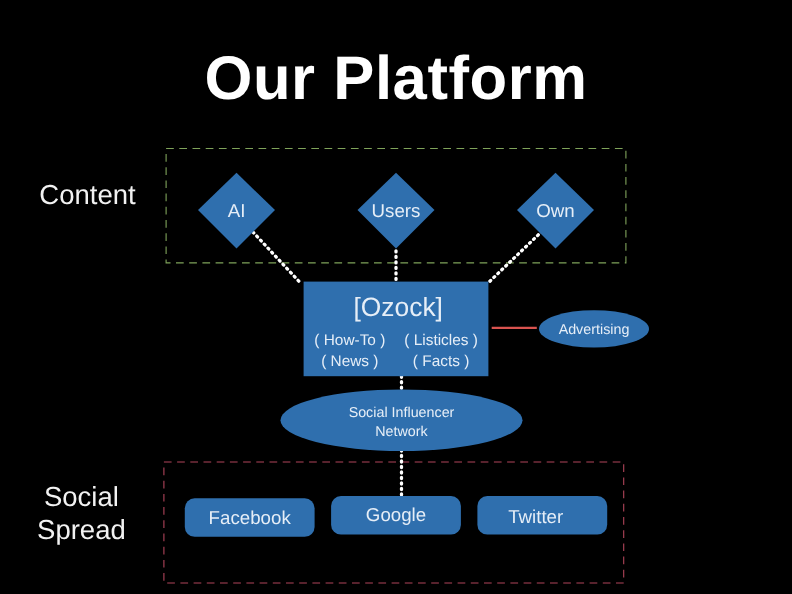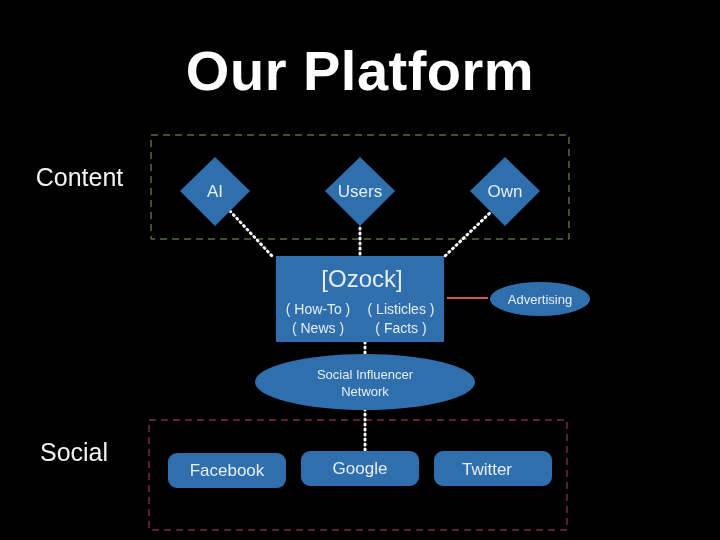--- a/index.html
+++ b/index.html
@@ -16,20 +16,21 @@
 </head>
 <body>
 
 <div class="title">Our Platform</div>
 
 <div class="side-label" id="lbl-content">
   <div>Content</div>
 </div>
 <div class="side-label" id="lbl-social">
   <div>Social</div>
+  <div>Spread</div>
 </div>
 
 <svg class="diagram" width="720" height="540" viewBox="0 0 720 540">
 
   <rect x="151" y="135" width="418" height="104" fill="none" stroke="#7fa35a" stroke-width="1" stroke-dasharray="7,5"></rect>
   <rect x="149" y="420" width="418" height="110" fill="none" stroke="#b0445a" stroke-width="1" stroke-dasharray="7,5"></rect>
 
   <g stroke="#ffffff" stroke-width="3" stroke-dasharray="1,4" stroke-linecap="round" fill="none">
     <line x1="230" y1="211" x2="272" y2="256"></line>
     <line x1="360" y1="228" x2="360" y2="256"></line>

